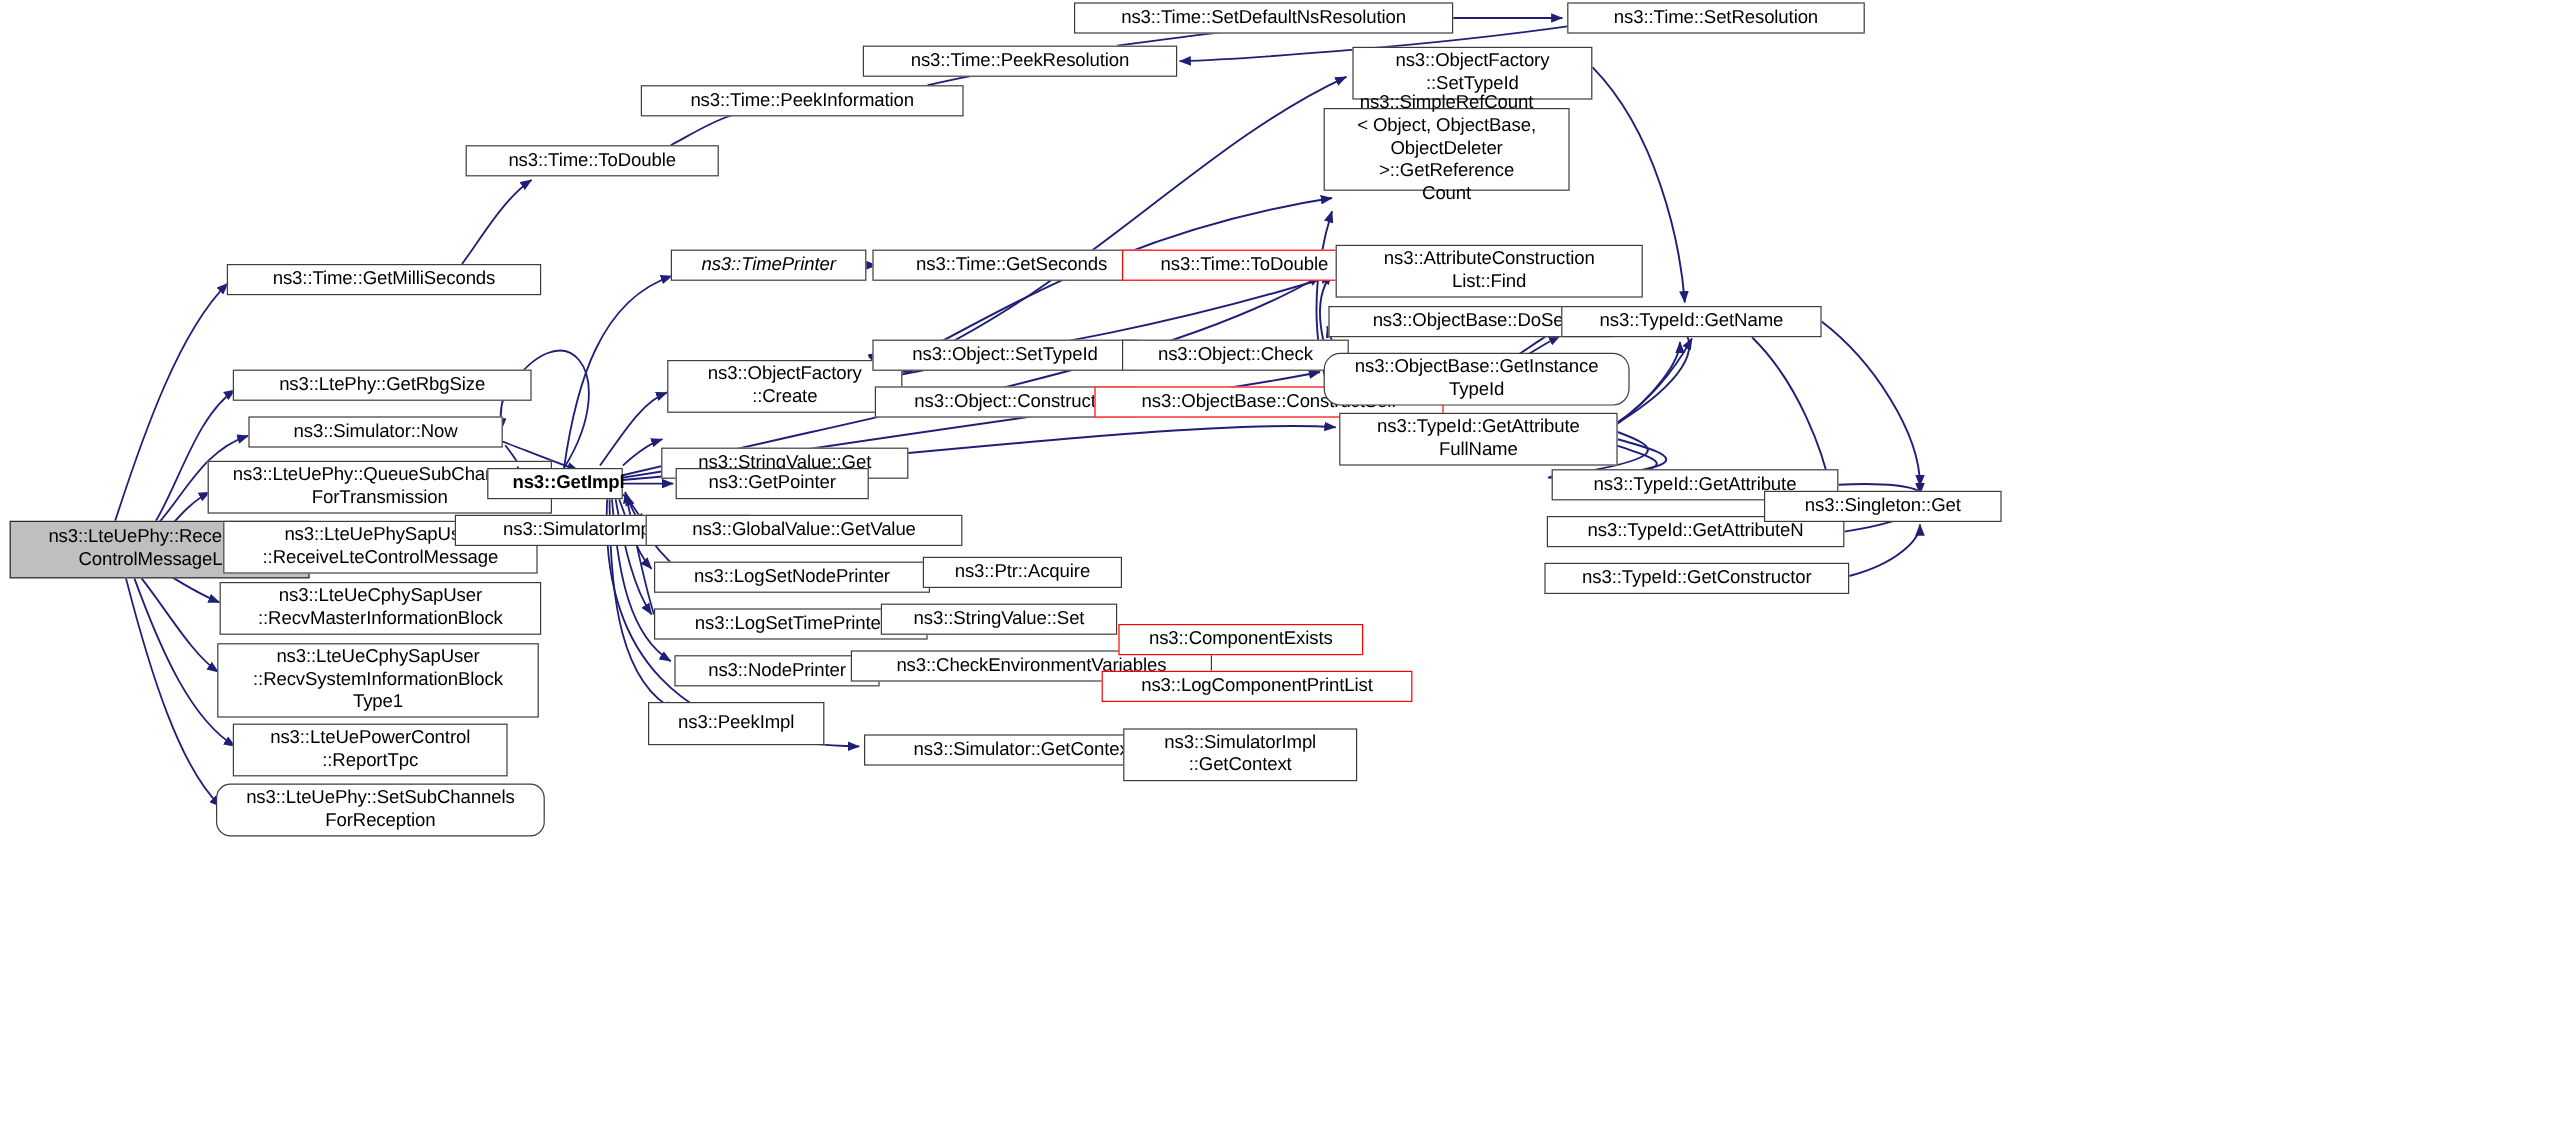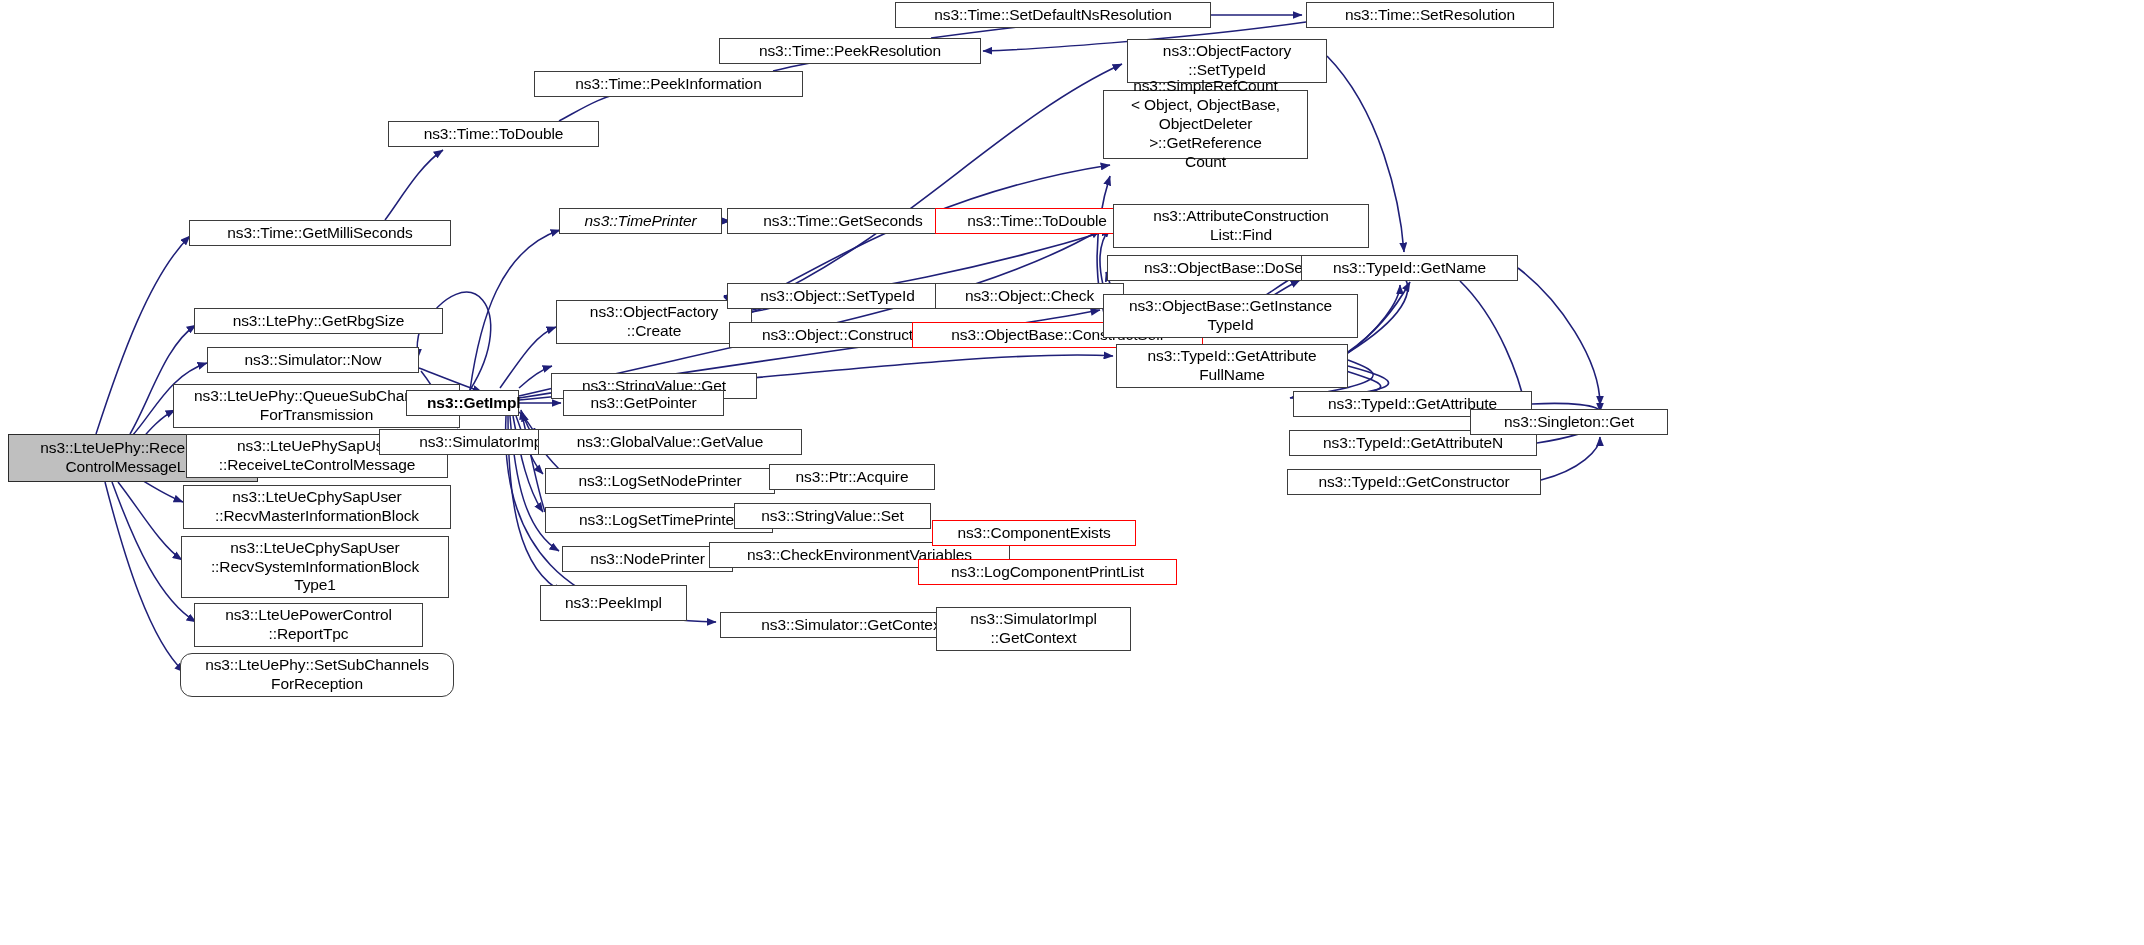--- a/index.html
+++ b/index.html
@@ -251,21 +251,21 @@
       <div class="node warn" style="left: 932px; top: 520px; width: 204px; height: 26px;"><span class="node-label">ns3::ComponentExists</span></div>
       <div class="node warn" style="left: 918px; top: 559px; width: 259px; height: 26px;"><span class="node-label">ns3::LogComponentPrintList</span></div>
       <div class="node" style="left: 720px; top: 612px; width: 266px; height: 26px;"><span class="node-label">ns3::Simulator::GetContext</span></div>
       <div class="node" style="left: 936px; top: 607px; width: 195px; height: 44px;"><span class="node-label">ns3::SimulatorImpl
 ::GetContext</span></div>
       <div class="node" style="left: 1127px; top: 39px; width: 200px; height: 44px;"><span class="node-label">ns3::ObjectFactory
 ::SetTypeId</span></div>
       <div class="node" style="left: 1113px; top: 204px; width: 256px; height: 44px;"><span class="node-label">ns3::AttributeConstruction
 List::Find</span></div>
       <div class="node" style="left: 1107px; top: 255px; width: 237px; height: 26px;"><span class="node-label">ns3::ObjectBase::DoSet</span></div>
-      <div class="node" style="left: 1103px; top: 294px; width: 255px; height: 44px;"><span class="node-label">ns3::ObjectBase::GetInstance
+      <div class="node" style="left: 1103px; top: 294px; width: 255px; height: 44px; border-radius: 14px;"><span class="node-label">ns3::ObjectBase::GetInstance
 TypeId</span></div>
       <div class="node" style="left: 1116px; top: 344px; width: 232px; height: 44px;"><span class="node-label">ns3::TypeId::GetAttribute
 FullName</span></div>
       <div class="node" style="left: 1301px; top: 255px; width: 217px; height: 26px;"><span class="node-label">ns3::TypeId::GetName</span></div>
       <div class="node" style="left: 1293px; top: 391px; width: 239px; height: 26px;"><span class="node-label">ns3::TypeId::GetAttribute</span></div>
       <div class="node" style="left: 1289px; top: 430px; width: 248px; height: 26px;"><span class="node-label">ns3::TypeId::GetAttributeN</span></div>
       <div class="node" style="left: 1287px; top: 469px; width: 254px; height: 26px;"><span class="node-label">ns3::TypeId::GetConstructor</span></div>
       <div class="node" style="left: 1470px; top: 409px; width: 198px; height: 26px;"><span class="node-label">ns3::Singleton::Get</span></div>
       <div class="node" style="position: absolute; left: 1103px; top: 90px; width: 205px; height: 69px; box-sizing: border-box; display: flex; align-items: center; justify-content: center; text-align: center; border: 1px solid rgb(61, 61, 61); background: rgb(255, 255, 255); color: rgb(0, 0, 0); font-size: 15.5px; line-height: 1.22; white-space: pre-line; padding: 1px 4px; z-index: 5;"><span class="node-label">ns3::SimpleRefCount
 &lt; Object, ObjectBase,

